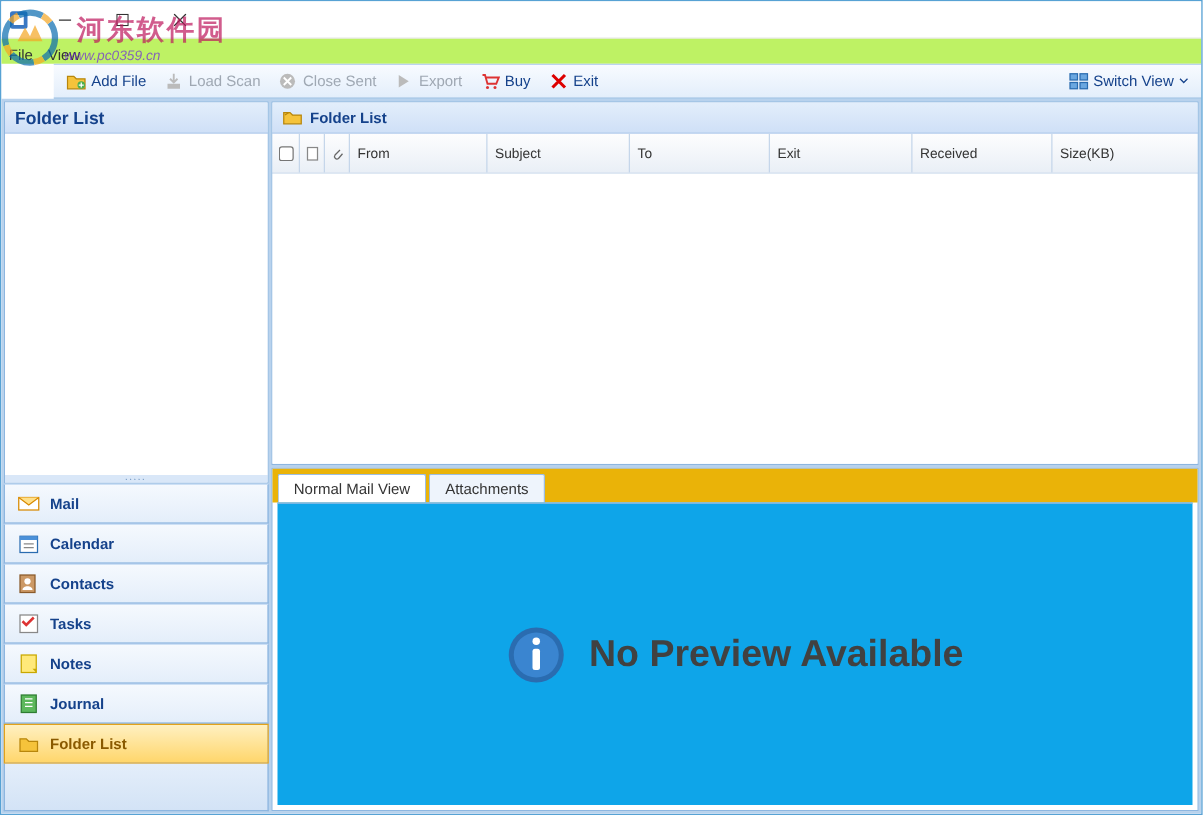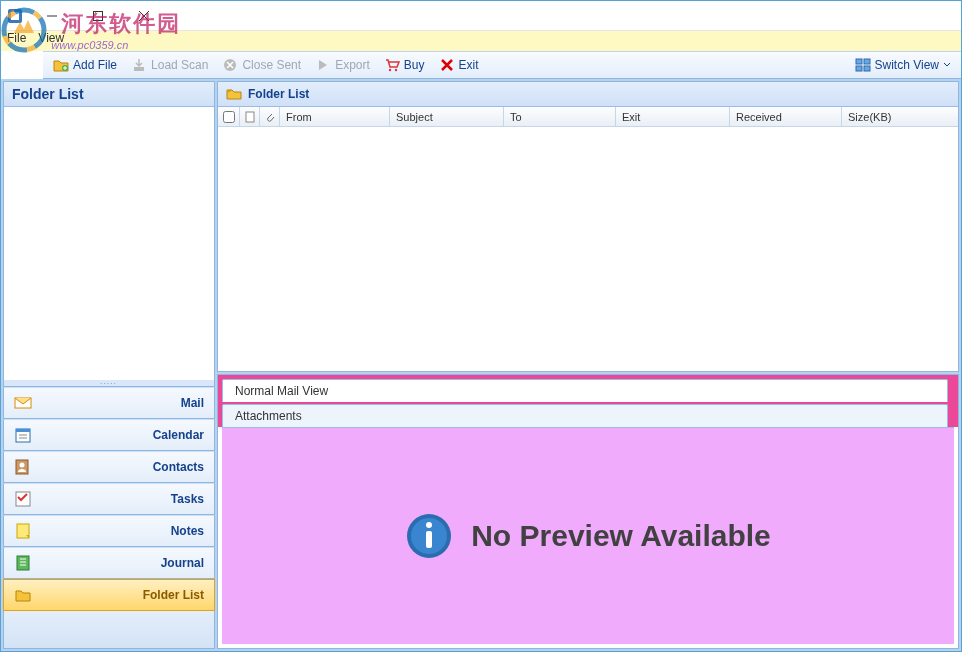--- a/index.html
+++ b/index.html
@@ -10,58 +10,58 @@
 .titlebar .title { flex: 1; color: #333; }
 .titlebar .win-controls { display: flex; height: 100%; }
 .titlebar .win-btn { width: 46px; display: flex; align-items: center; justify-content: center; color: #333; }
 
 .watermark { position: absolute; left: 0; top: 6px; pointer-events: none; opacity: 0.7; z-index: 10; }
 .watermark .wm-logo { width: 48px; height: 48px; display: inline-block; vertical-align: middle; }
 .watermark .wm-text { display: inline-block; vertical-align: middle; }
 .watermark .wm-cn { font-size: 22px; font-weight: bold; color: #be185d; letter-spacing: 2px; margin-left: 10px; }
 .watermark .wm-url { font-size: 11px; color: #6d28d9; font-style: italic; display: block; }
 
-.menubar { height: 20px; display: flex; align-items: flex-start; padding: 0 6px; background: #fef9c3; gap: 12px; color: #333; }
+.menubar { height: 20px; display: flex; align-items: flex-end; padding: 0 6px; background: #bef264; gap: 12px; color: #333; }
 .menubar span { color: #333; }
 
 .toolbar { height: 28px; display: flex; align-items: center; padding: 0 4px; background: linear-gradient(#f8fbff,#e3eefb); border-top: 1px solid #bcd4ef; border-bottom: 1px solid #8db6e0; gap: 2px; margin-left: 42px; }
 .toolbar .tb-btn { display: flex; align-items: center; gap: 4px; padding: 2px 6px; color: #15428b; border-radius: 2px; }
 .toolbar .tb-btn.disabled { color: #9fa8b3; }
 .toolbar .spacer { flex: 1; }
 .tb-icon { width: 16px; height: 16px; display: inline-block; }
 
 .main { flex: 1; display: flex; background: #b8d2ed; padding: 2px; gap: 2px; overflow: hidden; }
 
 .sidebar { width: 212px; display: flex; flex-direction: column; gap: 0; }
 .panel { background: #fff; border: 1px solid #8db6e0; display: flex; flex-direction: column; }
 .panel-header { background: linear-gradient(#e3eefb,#cfe0f7); color: #15428b; font-weight: bold; padding: 4px 8px; border-bottom: 1px solid #99bbe8; font-size: 14px; }
 .tree-area { flex: 1; background: #fff; }
 .sidebar .top-panel { flex: 1; }
 .grip { height: 6px; background: #d9e7f8; display:flex; align-items:center; justify-content:center; color:#7a9cc5; font-size:4px; letter-spacing:2px; }
 
 .nav-list { display: flex; flex-direction: column; }
-.nav-item { display: flex; align-items: center; gap: 8px; padding: 6px 10px; background: linear-gradient(#f5f9fe,#e4eefa); border: 1px solid #8db6e0; border-top: 1px solid #cde0f5; color: #15428b; font-weight: bold; height: 32px; justify-content: space-between; }
+.nav-item { display: flex; align-items: center; gap: 8px; padding: 6px 10px; background: linear-gradient(#f5f9fe,#e4eefa); border: 1px solid #8db6e0; border-top: 1px solid #cde0f5; color: #15428b; font-weight: bold; height: 32px; }
 .nav-item.active { background: linear-gradient(#fff0c1,#ffd66b); border-color: #e3a21a; color: #8a5a00; }
 .nav-item .nav-icon { width: 18px; height: 18px; }
 .nav-spacer { height: 38px; background: linear-gradient(#e4eefa,#d3e3f6); border: 1px solid #8db6e0; border-top:none; }
 
 .content { flex: 1; display: flex; flex-direction: column; gap: 2px; }
 .content-top { flex: 1; display: flex; flex-direction: column; border: 1px solid #8db6e0; background: #fff; }
 .content-top .panel-header { display: flex; align-items: center; gap: 6px; }
-.grid-header { display: flex; background: linear-gradient(#fdfdfe,#e9eff6); border-bottom: 1px solid #c5d6ea; height: 20px; align-items:center; }
+.grid-header { display: flex; background: linear-gradient(#fdfdfe,#e9eff6); border-bottom: 1px solid #c5d6ea; height: 32px; align-items:center; }
 .grid-header .col { border-right: 1px solid #c5d6ea; padding: 2px 6px; color: #333; font-size: 11px; height:100%; display:flex; align-items:center; }
 .grid-header .chk { width: 22px; justify-content:center; padding:0; }
 .grid-header .icon-col { width: 20px; justify-content:center; padding:0; }
 .grid-body { flex: 1; background: #fff; }
 
 .content-bottom { height: 275px; border: 1px solid #8db6e0; background: #fff; display: flex; flex-direction: column; }
-.tabs-row { display: flex; background: #ec4899; padding: 4px 10px 0 4px; gap:2px;flex-direction:column; }
+.tabs-row { display: flex; background: #eab308; padding: 4px 10px 0 4px; gap:2px; }
 .tab { padding: 4px 12px; background: #eef4fc; border: 1px solid #9cbde2; border-bottom: none; color: #333; border-radius: 2px 2px 0 0; }
 .tab.active { background: #fff; }
-.preview-body { flex: 1; border-top: 1px solid #9cbde2; margin: 0 4px 4px 4px; background: #f0abfc; display: flex; align-items: center; justify-content: center; gap: 18px; }
+.preview-body { flex: 1; border-top: 1px solid #9cbde2; margin: 0 4px 4px 4px; background: #0ea5e9; display: flex; align-items: center; justify-content: center; gap: 18px; }
 .preview-body .info-icon { width: 48px; height: 48px; }
 .preview-body .msg { font-size: 30px; color: #414141; font-weight: 600; }
 
 input[type=checkbox]{ width:12px; height:12px; }
 </style>
 </head>
 <body>
 
 <div class="watermark">
   <svg class="wm-logo" viewBox="0 0 48 48">

